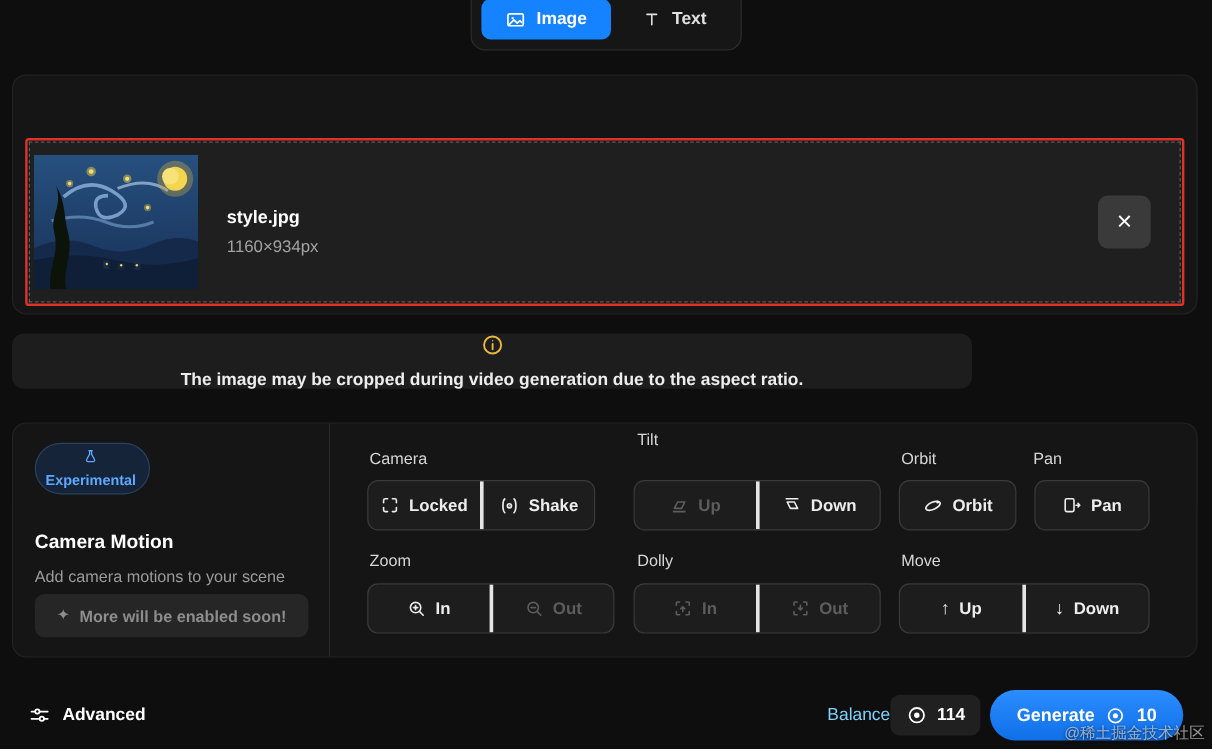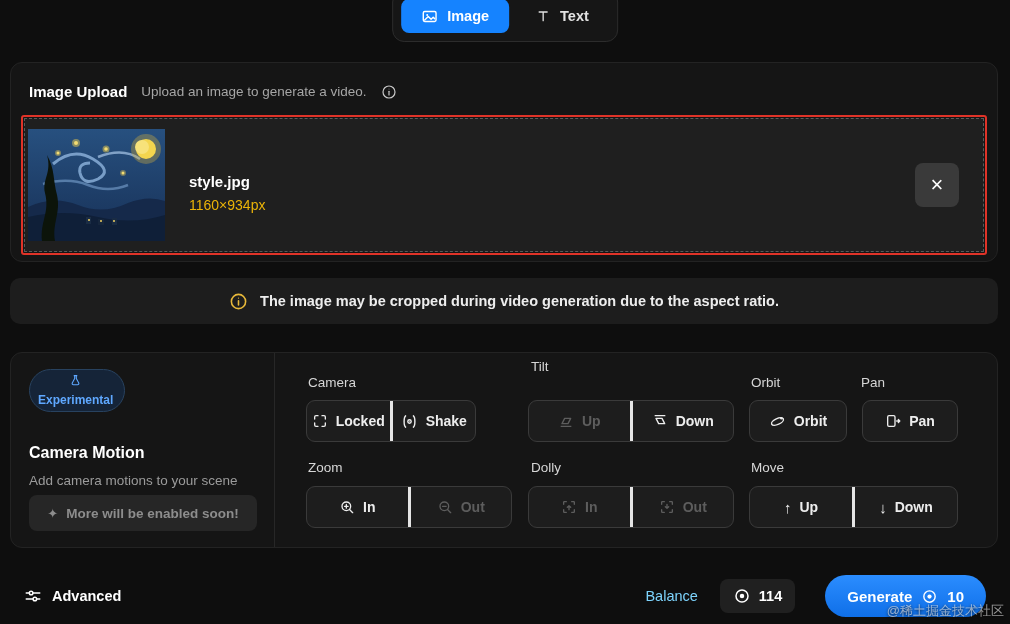--- a/index.html
+++ b/index.html
@@ -41,33 +41,33 @@
     border: 2px solid #e03328; border-radius: 3px;
   }
   .dropzone {
     position: absolute; inset: 1px;
     background: #1f1f1f; border: 1px dashed #5a5a5a;
     display: flex; align-items: center;
   }
   .thumb { width: 137px; height: 112px; margin-left: 3px; flex: 0 0 auto; overflow: hidden; }
   .fileinfo { margin-left: 24px; }
   .filename { font-size: 15px; font-weight: 700; margin-top: 16px; }
-  .filedims { margin-top: 7px; font-size: 14px; color: #eab308; }
+  .filedims { margin-top: 7px; font-size: 14px; color: #a3a3a3; }
   .remove {
     margin-left: auto; margin-right: 24px; width: 44px; height: 44px;
     border: none; border-radius: 8px; background: #3a3a3a; color: #fff;
     font-size: 22px; line-height: 1; display: flex; align-items: center; justify-content: center;
     cursor: pointer; font-family: inherit;
   }
 
   
   .notice {
-    position: absolute; left: 10px; top: 278px; width: 988px; height: 46px;
+    position: absolute; left: 10px; top: 278px; width: 800px; height: 46px;
     background: #1d1d1d; border-radius: 10px;
-    display: flex; align-items: center; justify-content: center; gap: 12px;
+    display: flex; align-items: center; justify-content: center; gap: 12px; flex-direction: column;
   }
   .warn { color: #e8b93a; }
   .notice-text { font-size: 14.5px; font-weight: 600; color: #ededed; }
 
   
   .motion-panel {
     position: absolute; left: 10px; top: 352px; width: 988px; height: 196px;
     background: #151515; border: 1px solid #232323; border-radius: 12px;
   }
   .motion-left {
@@ -105,33 +105,33 @@
     gap: 8px; background: #1d1d1d; border: 1px solid #3a3a3a; border-radius: 9px;
     font-size: 14px; font-weight: 600; color: #ededed; cursor: pointer;
   }
   .lbl-camera { left: 297px; top: 22px; }
   .lbl-tilt   { left: 520px; top: 6px; }
   .lbl-orbit  { left: 740px; top: 22px; }
   .lbl-pan    { left: 850px; top: 22px; }
   .lbl-zoom   { left: 297px; top: 107px; }
   .lbl-dolly  { left: 520px; top: 107px; }
   .lbl-move   { left: 740px; top: 107px; }
-  .g-camera { left: 295px; top: 47px; width: 170px; }
+  .g-camera { left: 295px; top: 47px; width: 190px; }
   .g-tilt   { left: 517px; top: 47px; width: 206px; }
   .b-orbit  { left: 738px; top: 47px; width: 98px; }
   .b-pan    { left: 851px; top: 47px; width: 96px; }
   .g-zoom   { left: 295px; top: 133px; width: 206px; }
   .g-dolly  { left: 517px; top: 133px; width: 206px; }
   .g-move   { left: 738px; top: 133px; width: 209px; }
   .uarrow { font-size: 15px; }
 
   
   .footer {
     position: absolute; left: 0; right: 0; bottom: 6px; height: 44px;
-    display: flex; align-items: center; padding: 0 24px; gap: 22px;
+    display: flex; align-items: center; padding: 0 24px; gap: 0;
   }
   .advanced { display: flex; align-items: center; gap: 10px; font-size: 14.5px; font-weight: 700; cursor: pointer; }
   .spacer { flex: 1; }
   .balance-label { color: #7dd3fc; font-size: 14.5px; }
   .balance-badge {
     display: flex; align-items: center; gap: 8px; background: #202020;
     border-radius: 8px; height: 34px; padding: 0 13px; font-size: 14.5px; font-weight: 600;
   }
   .generate {
     display: flex; align-items: center; gap: 9px; height: 42px; padding: 0 22px;
@@ -166,31 +166,20 @@
       <span class="icon">
         <svg width="16" height="16" viewBox="0 0 24 24" fill="none" stroke="currentColor" stroke-width="2" stroke-linecap="round">
             <path d="M6 6h12M12 6v13"></path>
           </svg>
       </span>
       <span>Text</span>
     </div>
   </div>
 
   <section class="upload-panel">
-    <div class="upload-head">
-      <span class="upload-title">Image Upload</span>
-      <span class="upload-sub">Upload an image to generate a video.</span>
-      <span class="icon info-i">
-        <svg width="16" height="16" viewBox="0 0 24 24" fill="none" stroke="currentColor" stroke-width="1.8" stroke-linecap="round">
-            <circle cx="12" cy="12" r="9"></circle>
-            <line x1="12" y1="11" x2="12" y2="16.5"></line>
-            <circle cx="12" cy="7.6" r="0.7" fill="currentColor" stroke="none"></circle>
-          </svg>
-      </span>
-    </div>
 
     <div class="red-frame">
       <div class="dropzone">
         <div class="thumb">
           <svg viewBox="0 0 137 112" width="137" height="112" preserveAspectRatio="none">
             <defs>
               <linearGradient id="sky" x1="0" y1="0" x2="0" y2="1">
                 <stop offset="0" stop-color="#27507f"></stop>
                   <stop offset="0.7" stop-color="#1c3a63"></stop>
                   <stop offset="1" stop-color="#152c4e"></stop>

